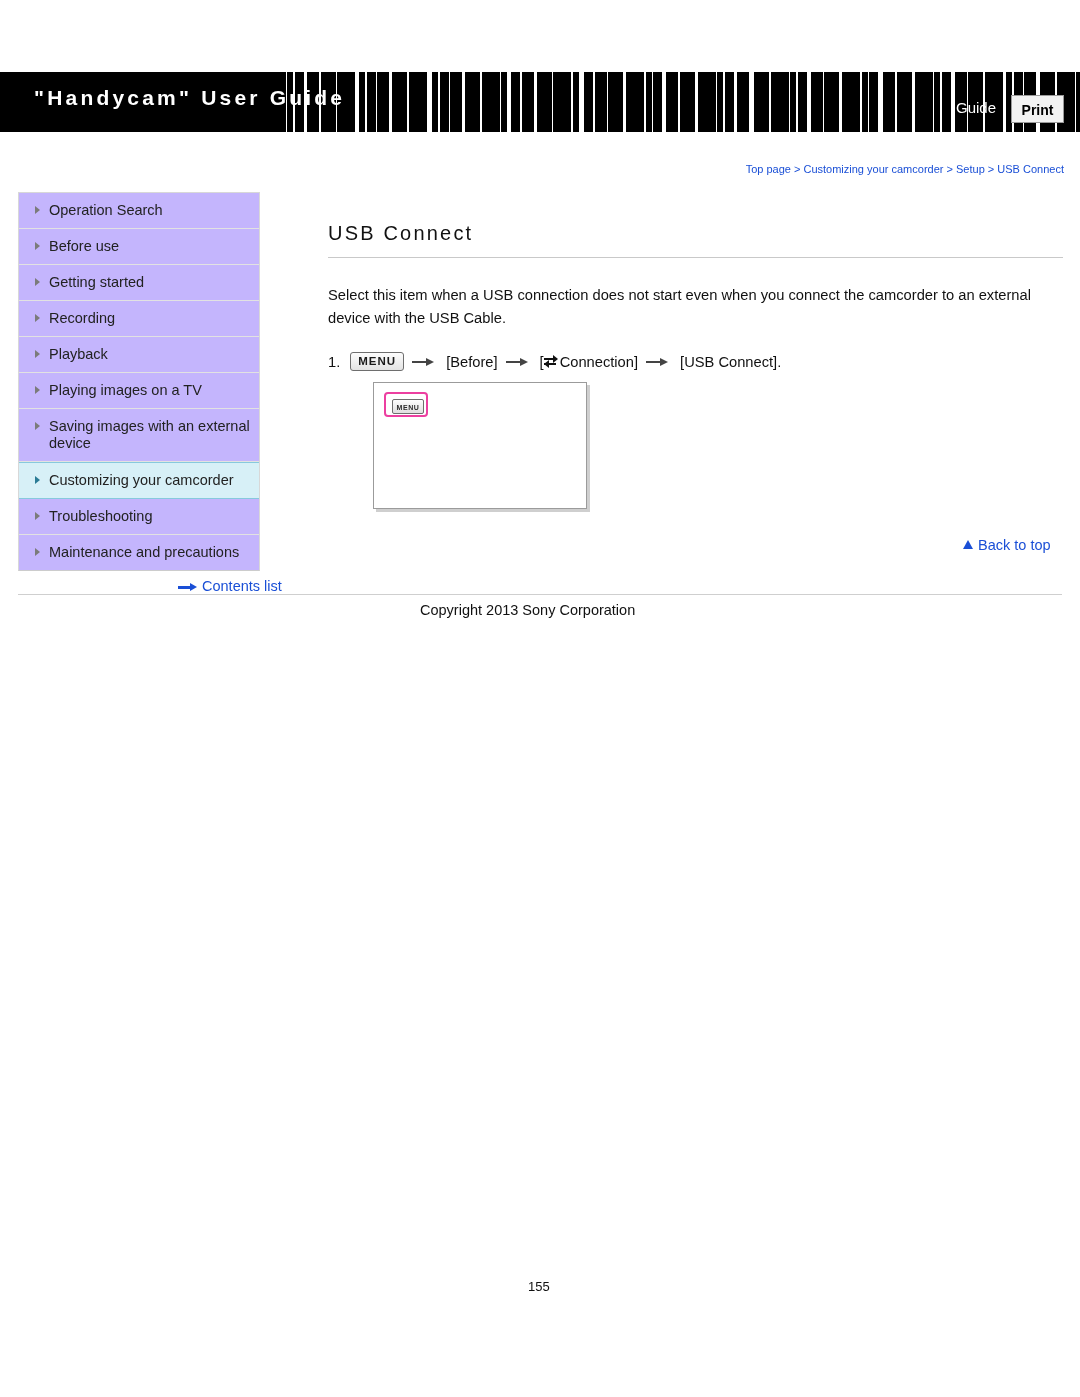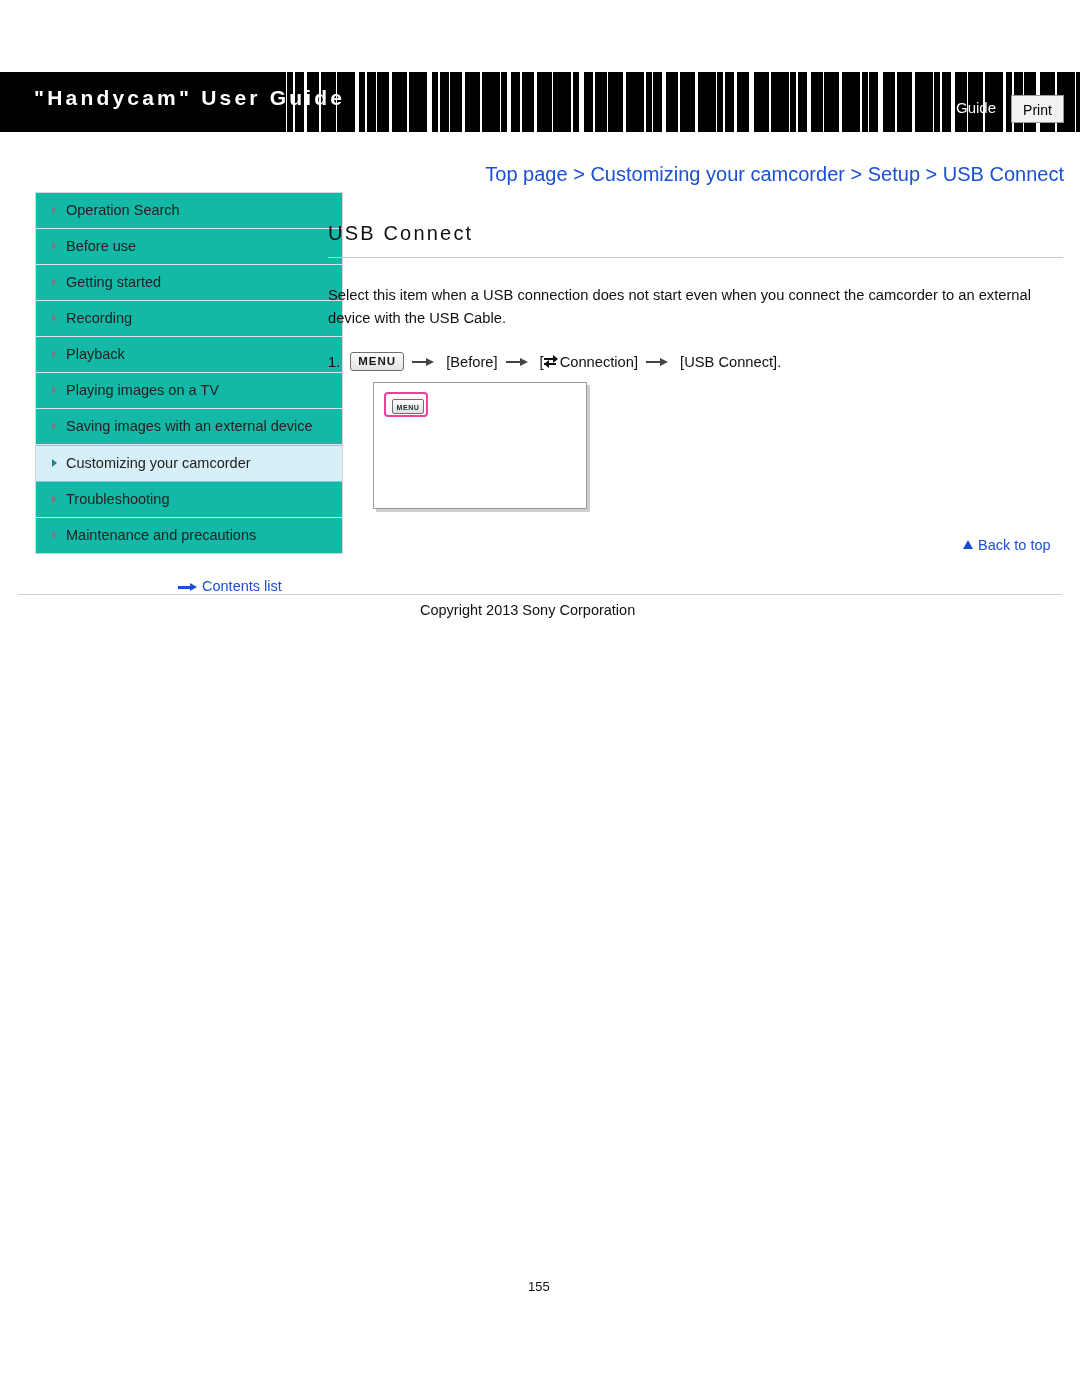--- a/index.html
+++ b/index.html
@@ -66,44 +66,44 @@
     width: 53px;
     height: 28px;
     border: 1px solid #9a9a9a;
     background: #f2f2f2;
     color: #000000;
     font-size: 14px;
     line-height: 28px;
     text-align: center;
     z-index: 6;
     box-sizing: border-box;
+    font-weight: bold;
   }
 
   
   .breadcrumb {
     position: absolute;
     right: 16px;
     top: 163px;
-    font-size: 20px;
+    font-size: 11px;
     color: #1a4fd6;
     white-space: nowrap;
   }
   .breadcrumb .sep { color: #1a4fd6; }
 
   
   .sidebar {
     position: absolute;
     left: 18px;
     top: 192px;
-    width: 308px;
+    width: 242px;
     border: 1px solid #d8d8d8;
     border-bottom: 1px solid #cccccc;
-    background: #14b8a6;
+    background: #c4b5fd;
     box-sizing: border-box;
-    margin-left: 17px;
   }
   .side-item {
     position: relative;
     border-bottom: 1px solid #e2e2e2;
     padding: 9px 8px 9px 30px;
     font-size: 14.5px;
     color: #222222;
     line-height: 17px;
     box-sizing: border-box;
   }

